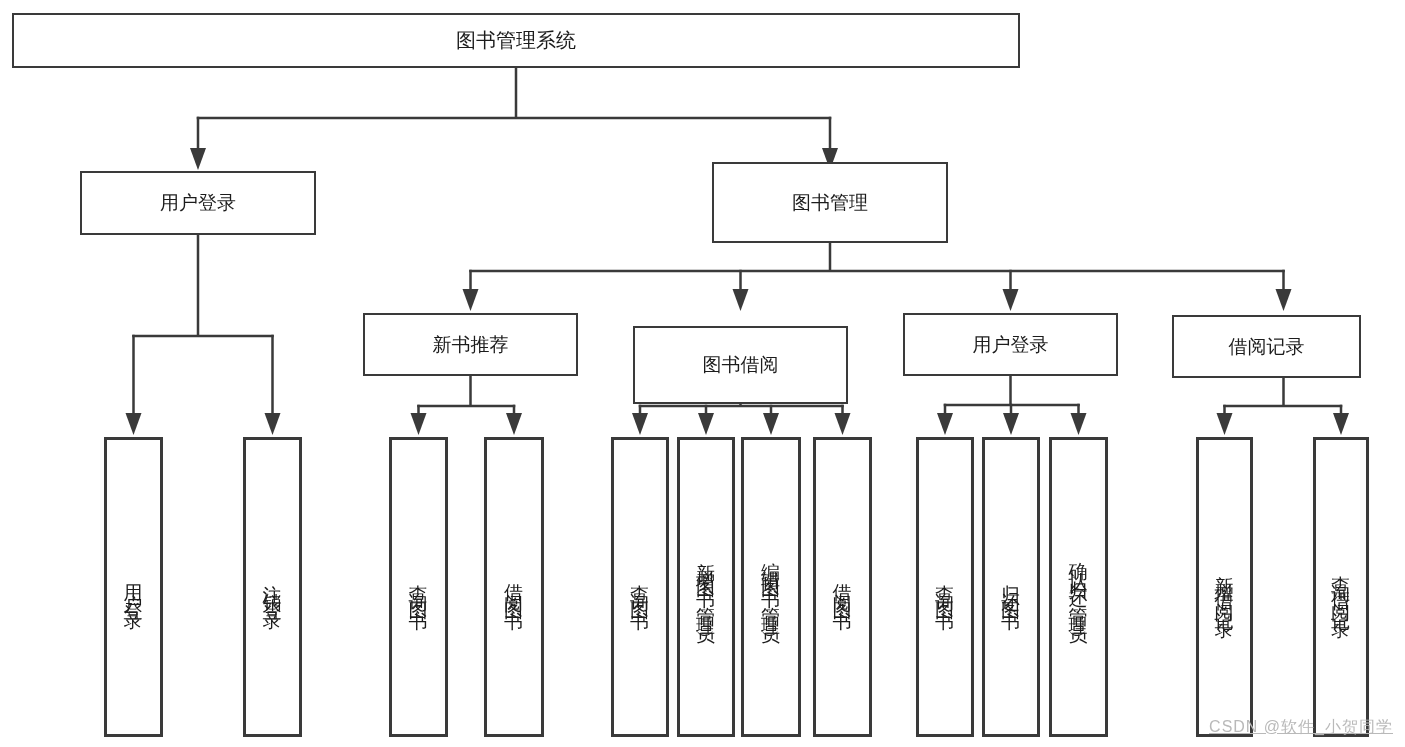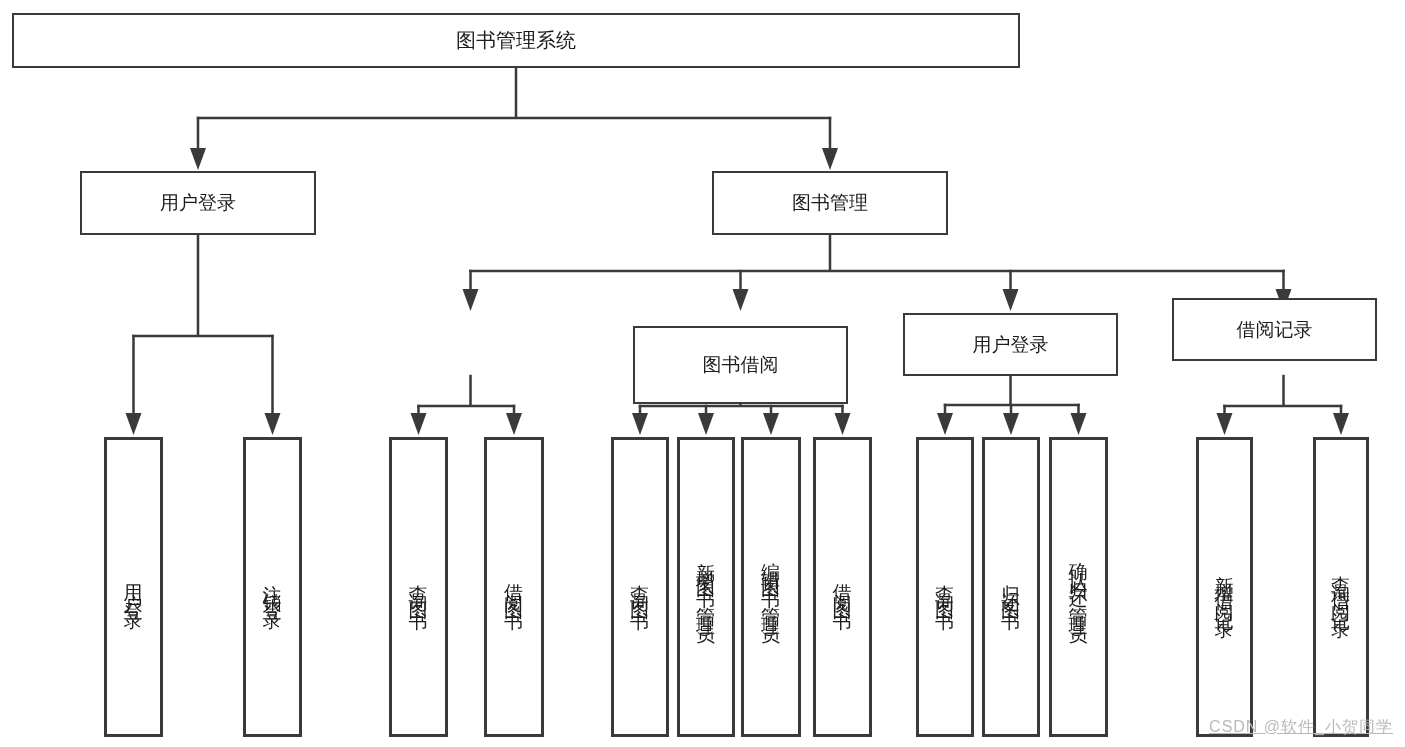--- a/index.html
+++ b/index.html
@@ -98,31 +98,34 @@
     </g>
   </svg>
 
   <div class="node root" style="left:12px;top:13px;width:1008px;height:55px">
     <span>图书管理系统</span>
   </div>
 
   <div class="node" style="left:80px;top:171px;width:236px;height:64px">
     <span>用户登录</span>
   </div>
-  <div class="node" style="left:712px;top:171px;width:236px;height:64px">
+  <div class="node" style="left:712px;top:162px;width:236px;height:81px">
     <span>图书管理</span>
   </div>
 
+  <div class="node" style="left:363px;top:313px;width:215px;height:63px">
+    <span>新书推荐</span>
+  </div>
   <div class="node" style="left:633px;top:326px;width:215px;height:78px">
     <span>图书借阅</span>
   </div>
   <div class="node" style="left:903px;top:313px;width:215px;height:63px">
     <span>用户登录</span>
   </div>
-  <div class="node" style="left:1172px;top:298px;width:205px;height:63px">
+  <div class="node" style="left:1172px;top:315px;width:189px;height:63px">
     <span>借阅记录</span>
   </div>
 
   <div class="node leaf" style="left:104px;top:437px;width:59px;height:300px">
     <span>用户登录</span>
   </div>
   <div class="node leaf" style="left:243px;top:437px;width:59px;height:300px">
     <span>注销登录</span>
   </div>
 

